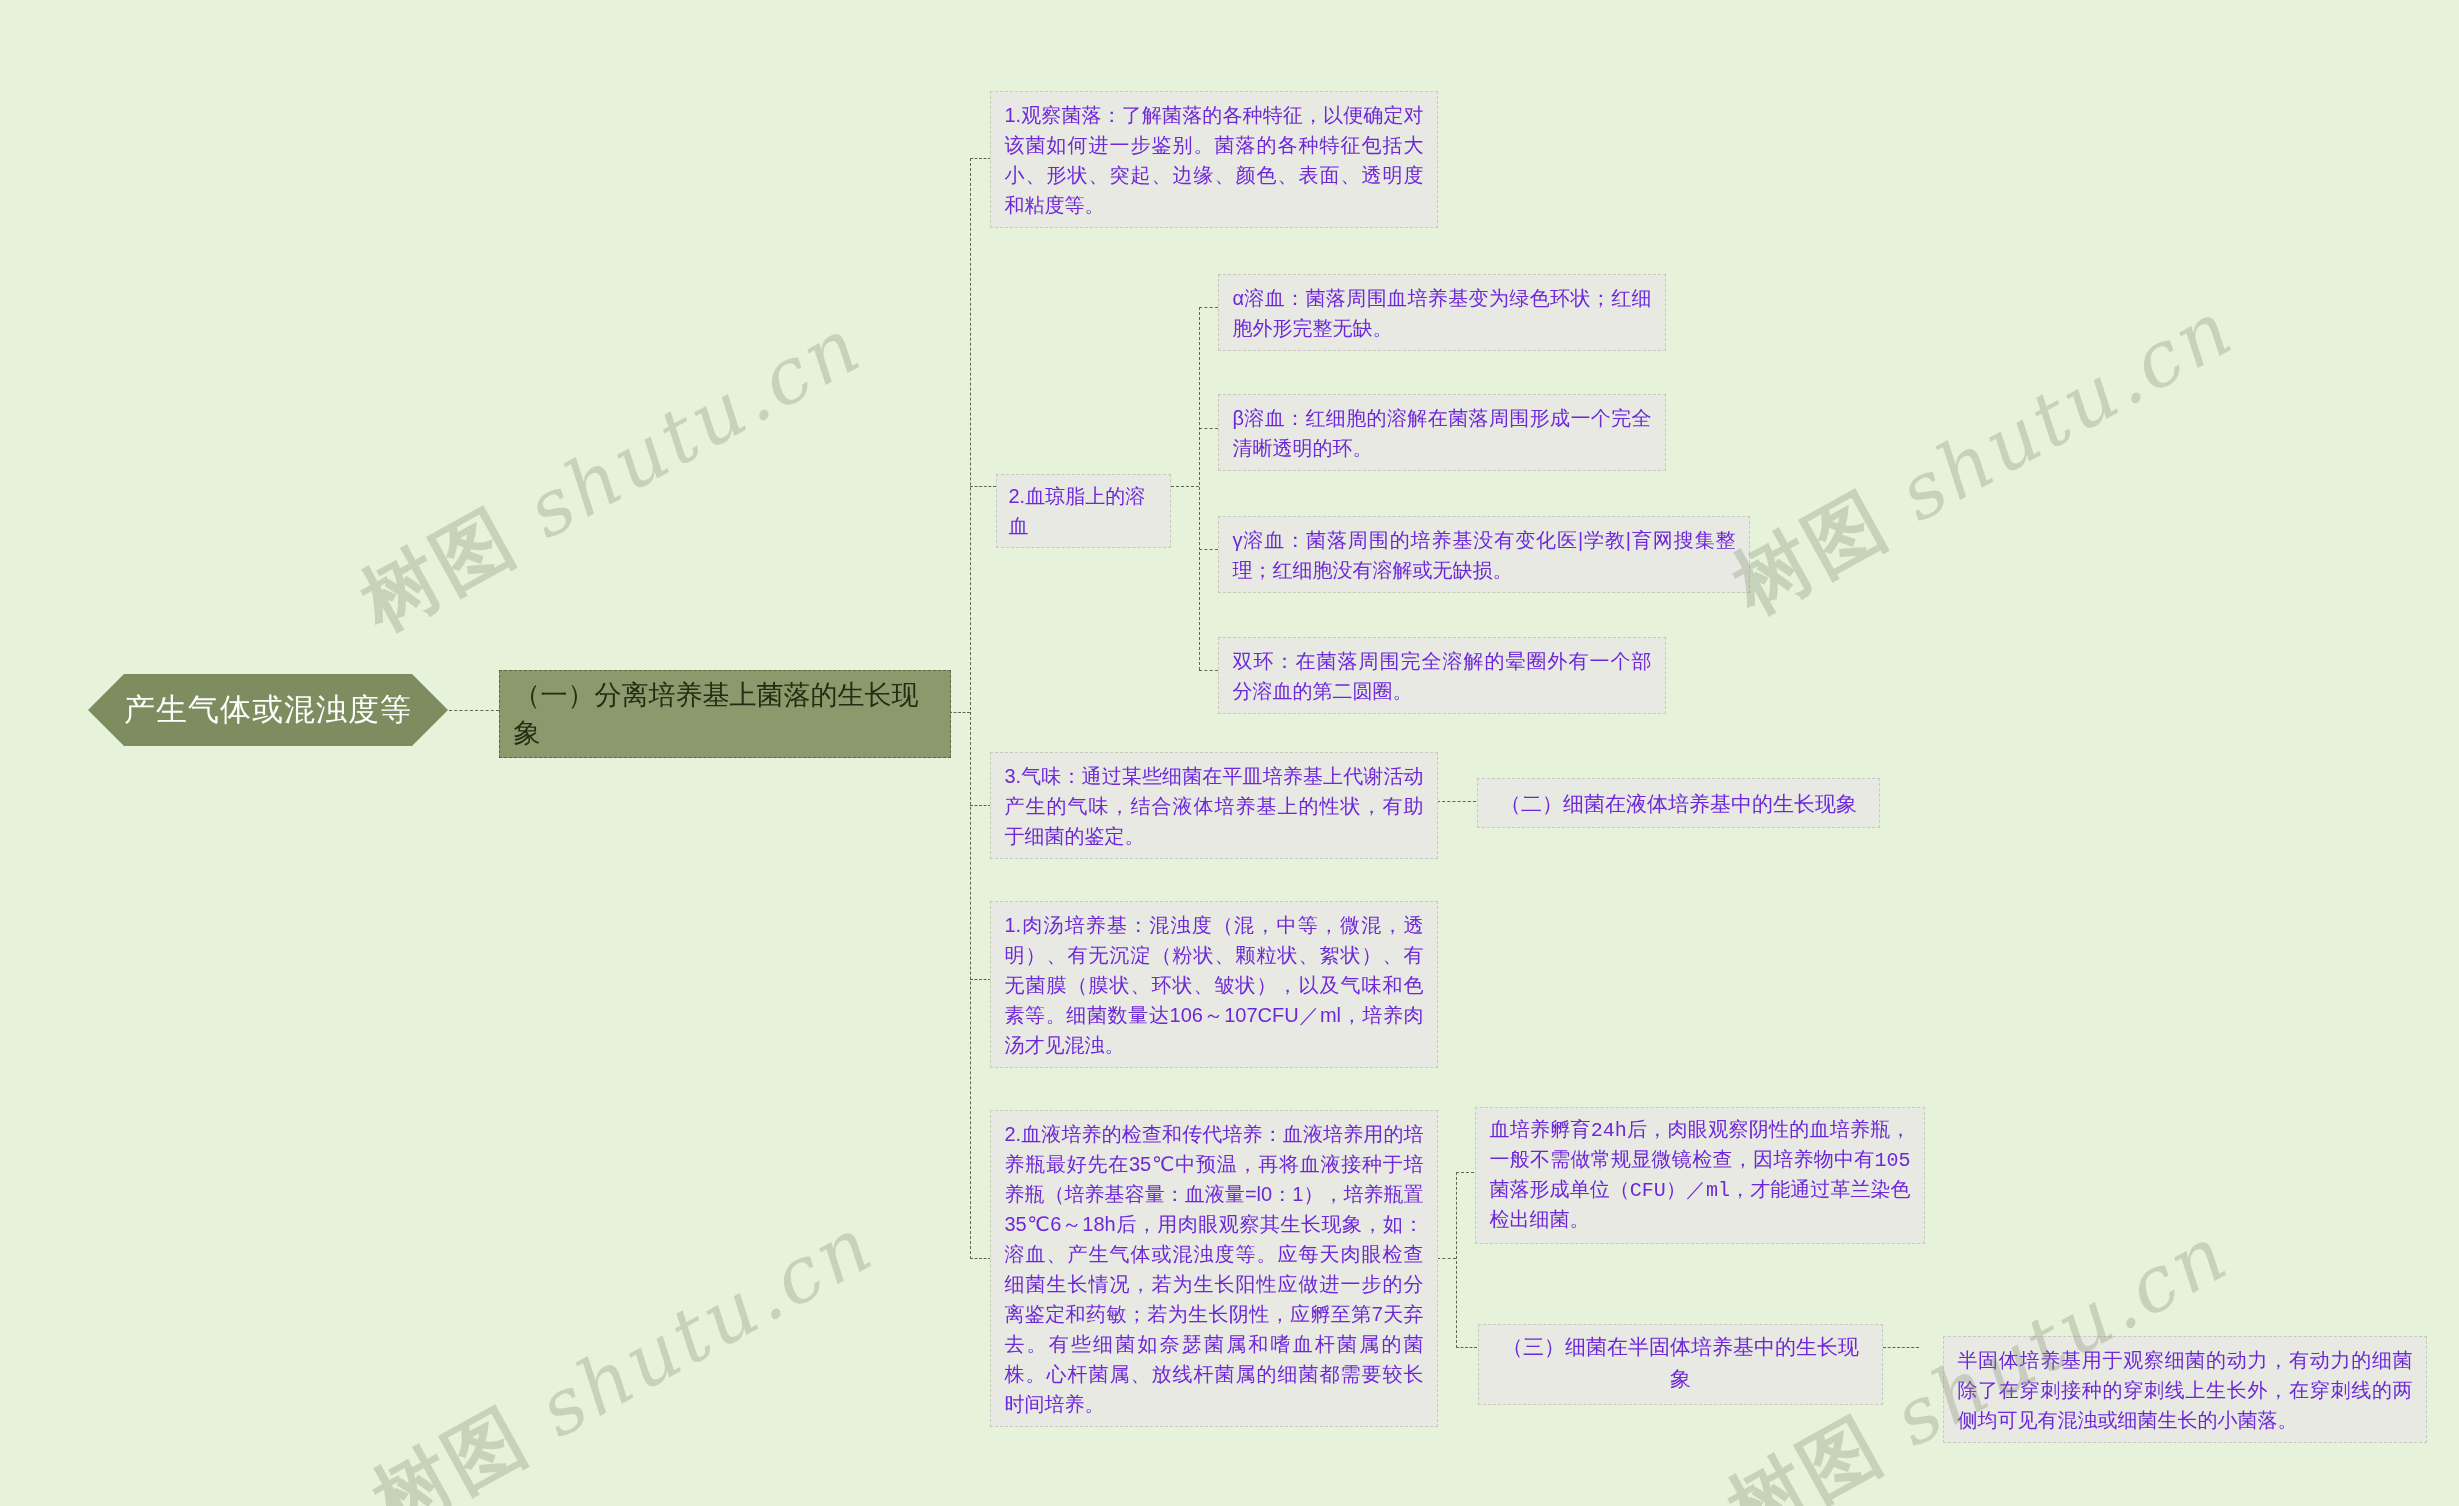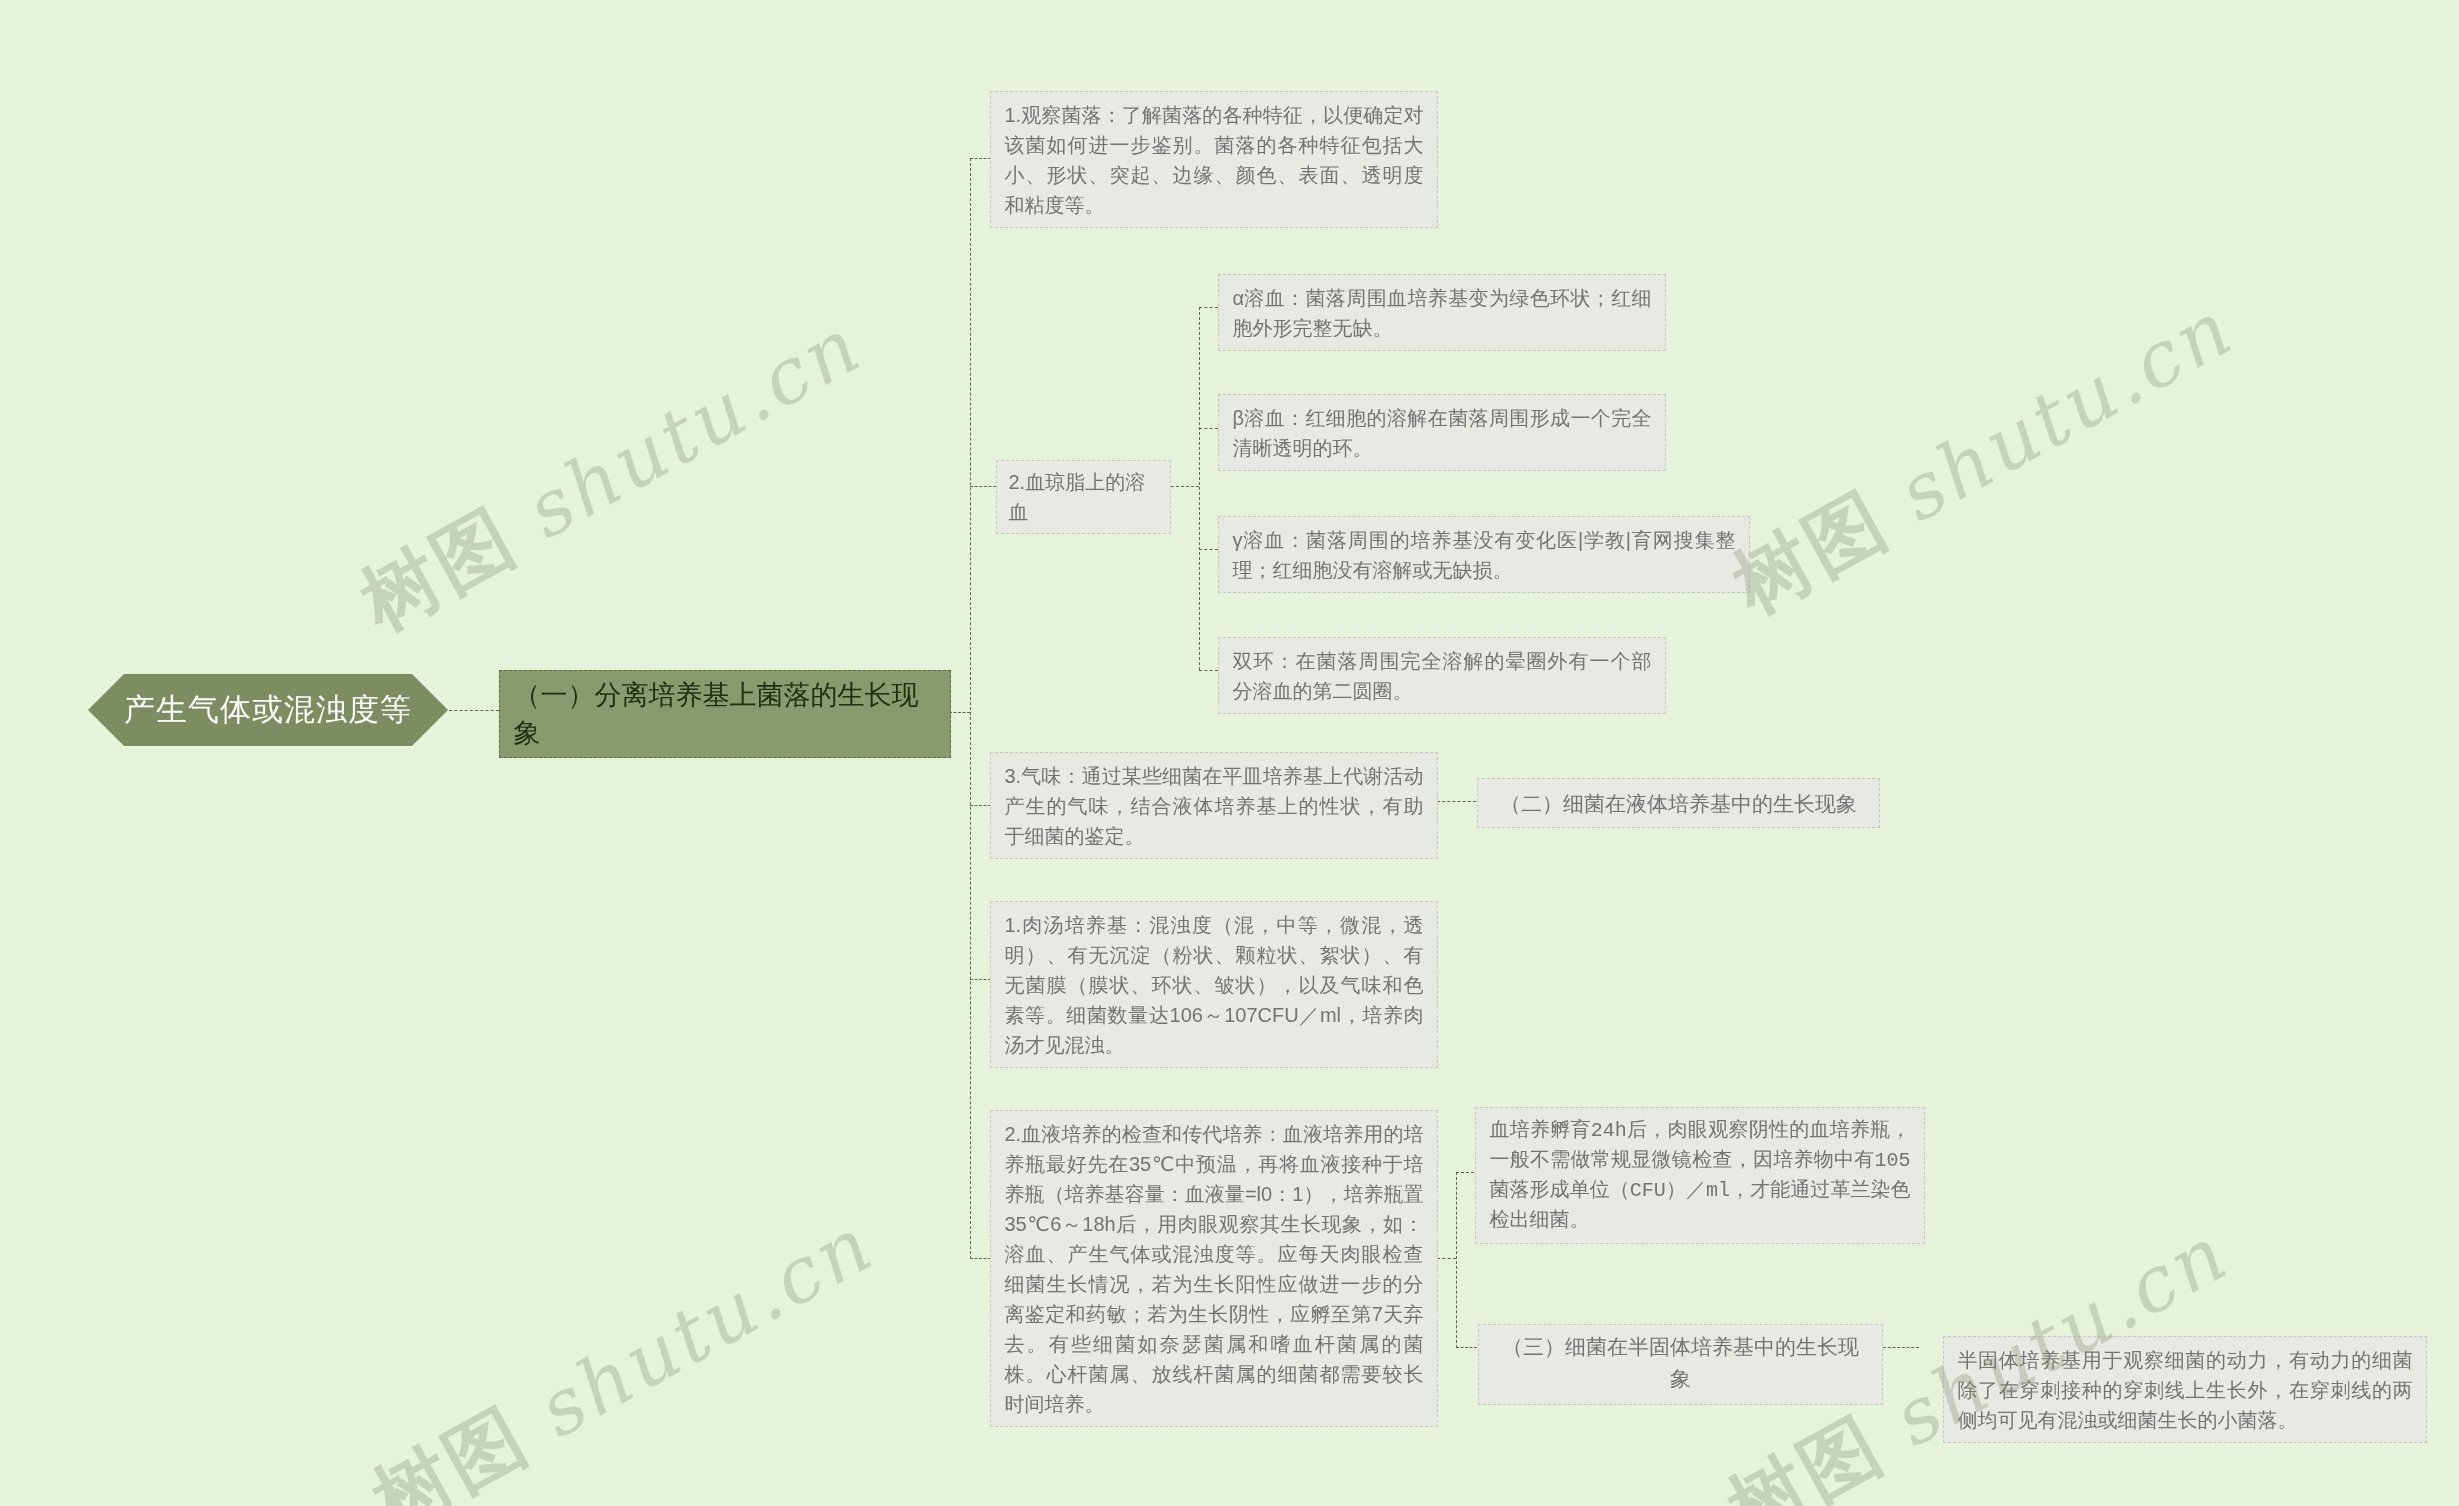--- a/index.html
+++ b/index.html
@@ -29,21 +29,21 @@
   
   .branch-a{
     position:absolute;left:499px;top:670px;width:452px;box-sizing:border-box;
     background:#8a9a6c;border:1.9px dashed #5c6a44;color:#222d12;
     font-size:27px;line-height:38px;padding:4.8px 13.4px;z-index:3;
   }
   
   .gbox{
     position:absolute;box-sizing:border-box;
     background:#e9e9e3;border:1.9px dashed rgba(170,178,155,0.55);
-    color:#737373;font-size:20px;line-height:30px;
+    color:#6d28d9;font-size:20px;line-height:30px;
     padding:7.7px 13.4px;z-index:3;text-align:justify;
   }
   .gbox.small{text-align:left;padding:5.8px 11.5px;}
   .gbox.center{text-align:center;}
   
   .hline{position:absolute;border-top:1.9px dashed #5c6850;height:0;z-index:2;}
   .vline{position:absolute;border-left:1.9px dashed #5c6850;width:0;z-index:2;}
 </style>
 </head>
 <body>
@@ -81,21 +81,21 @@
   </div>
 
   <div class="branch-a">
     <span>（一）分离培养基上菌落的生长现象</span>
   </div>
 
   <div class="gbox" style="left:990px;top:91px;width:448px;">
     <span>1.观察菌落：了解菌落的各种特征，以便确定对该菌如何进一步鉴别。菌落的各种特征包括大小、形状、突起、边缘、颜色、表面、透明度和粘度等。</span>
   </div>
 
-  <div class="gbox small" style="left:996px;top:460px;width:175px;">
+  <div class="gbox small" style="left:996px;top:474px;width:175px;">
     <span>2.血琼脂上的溶血</span>
   </div>
 
   <div class="gbox" style="left:1218px;top:274px;width:448px;">
     <span>α溶血：菌落周围血培养基变为绿色环状；红细胞外形完整无缺。</span>
   </div>
 
   <div class="gbox" style="left:1218px;top:394px;width:448px;">
     <span>β溶血：红细胞的溶解在菌落周围形成一个完全清晰透明的环。</span>
   </div>

